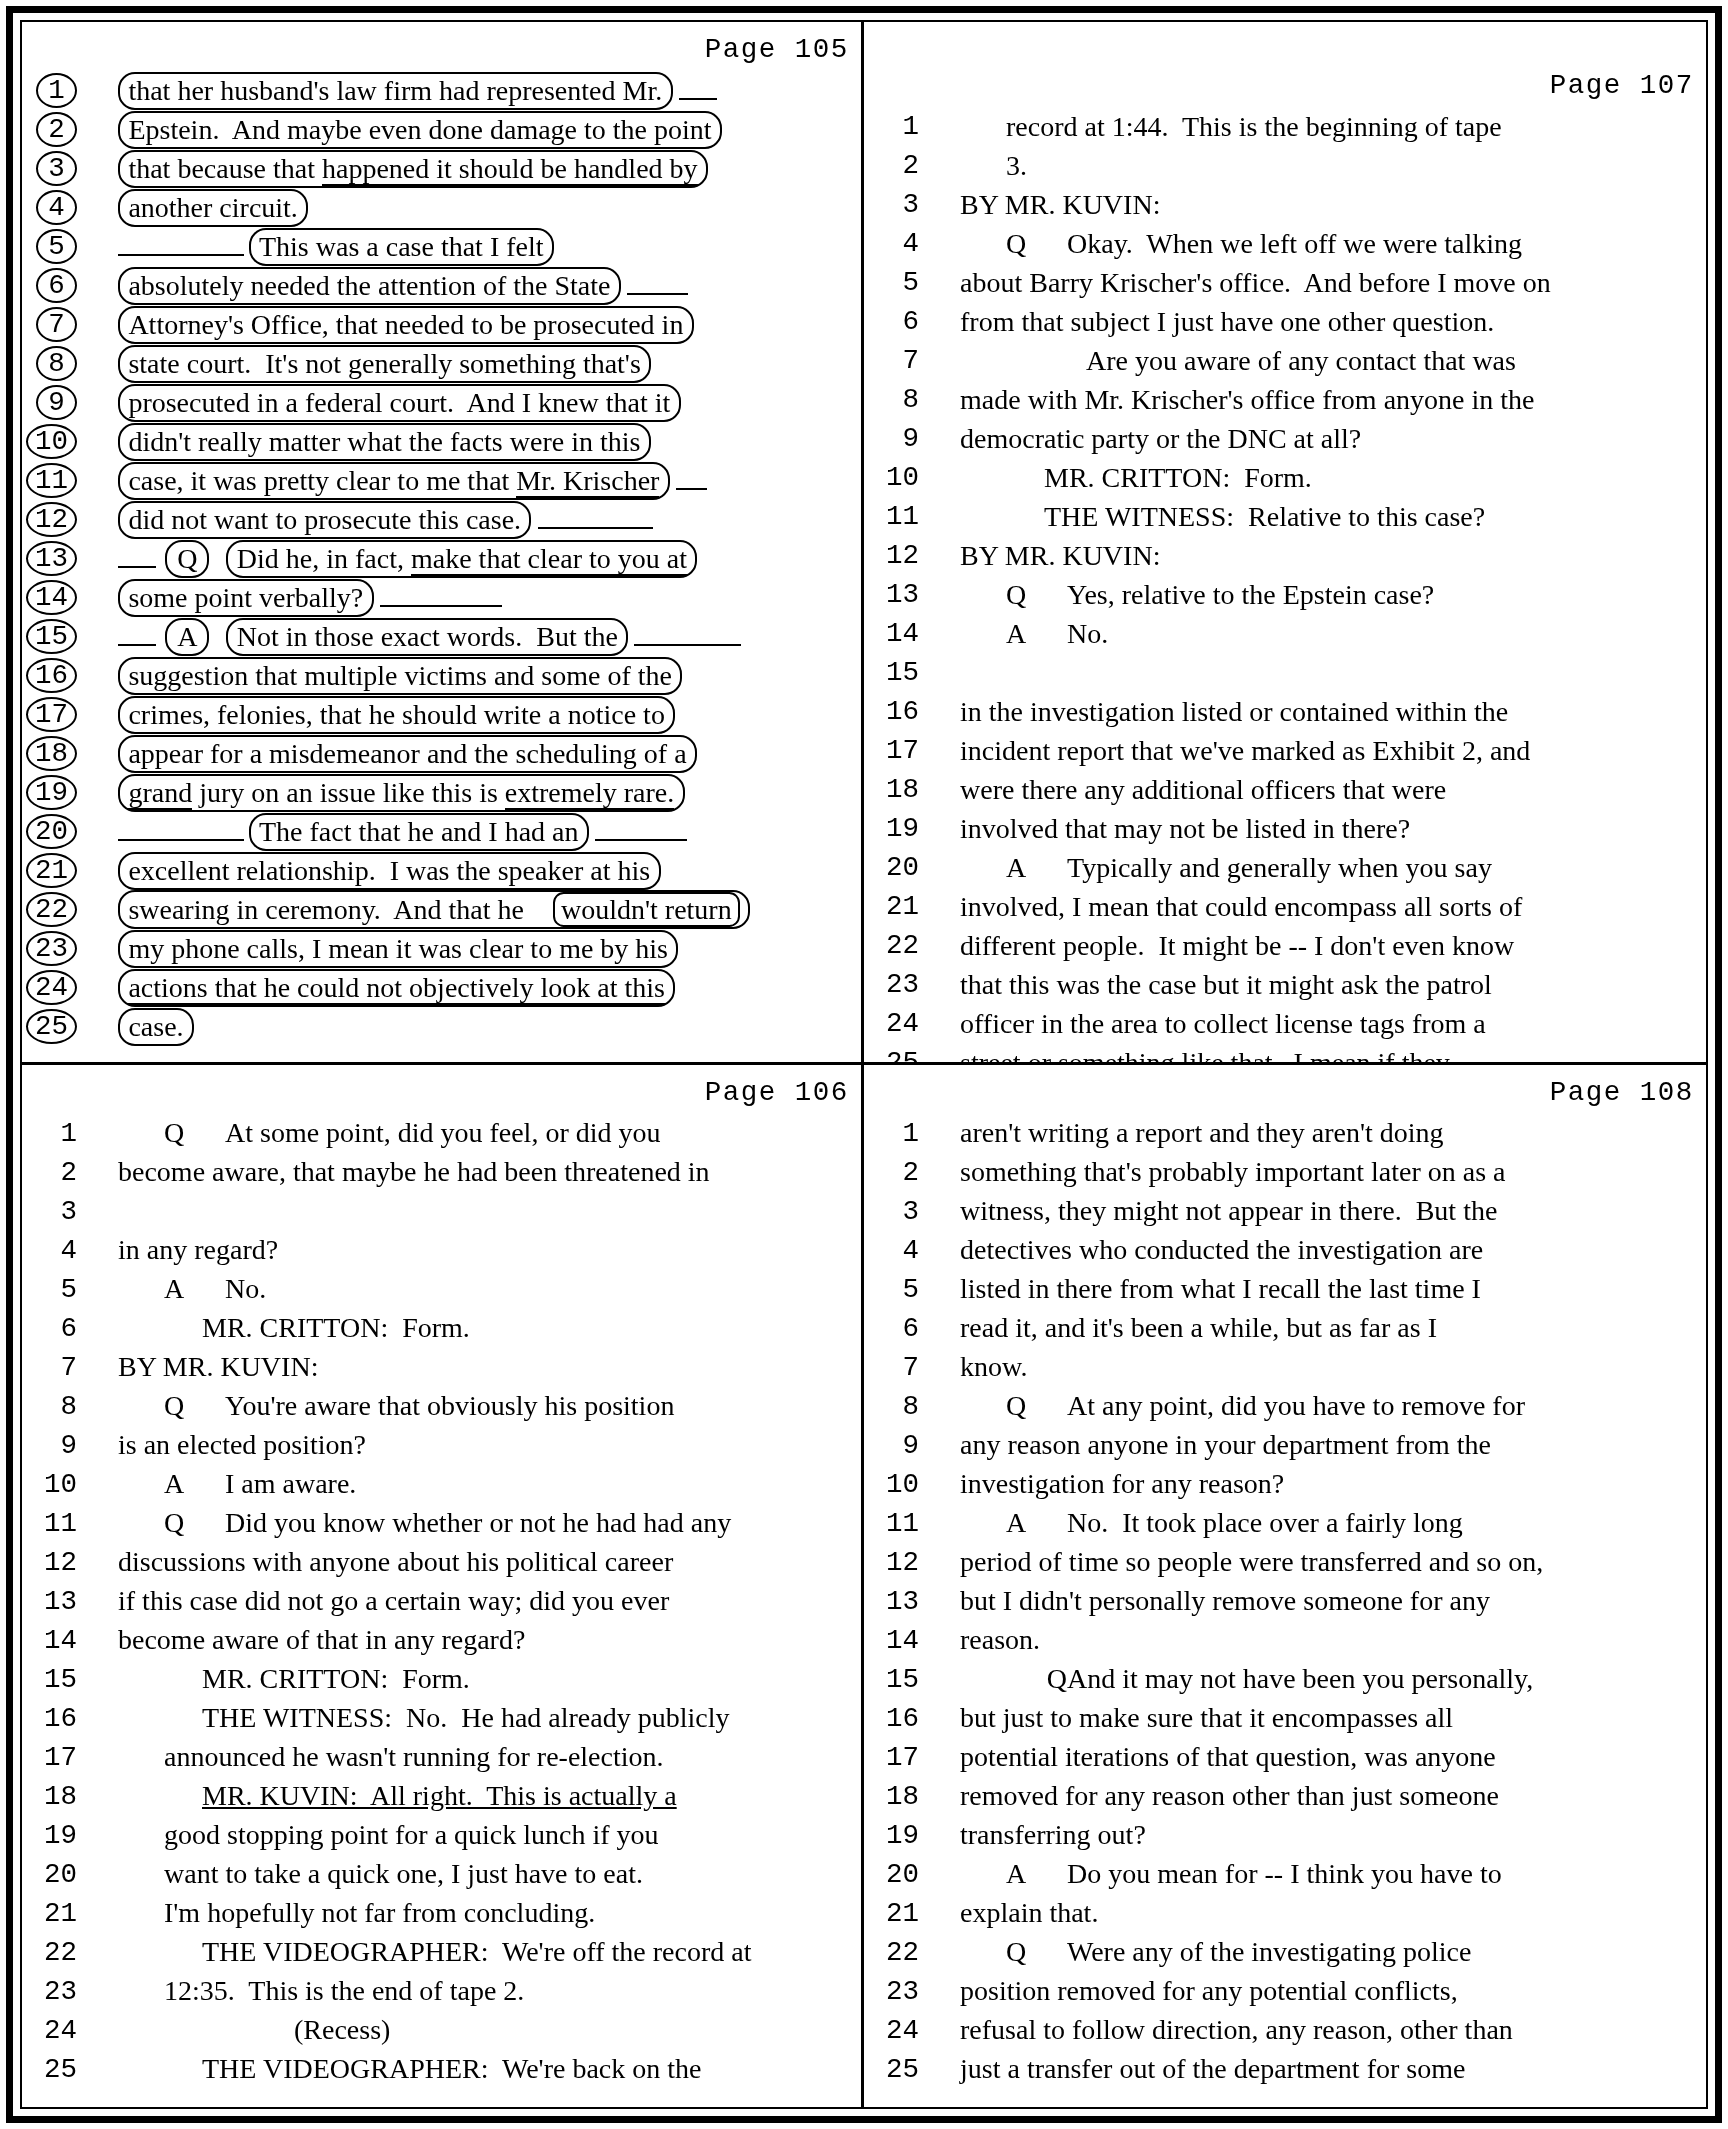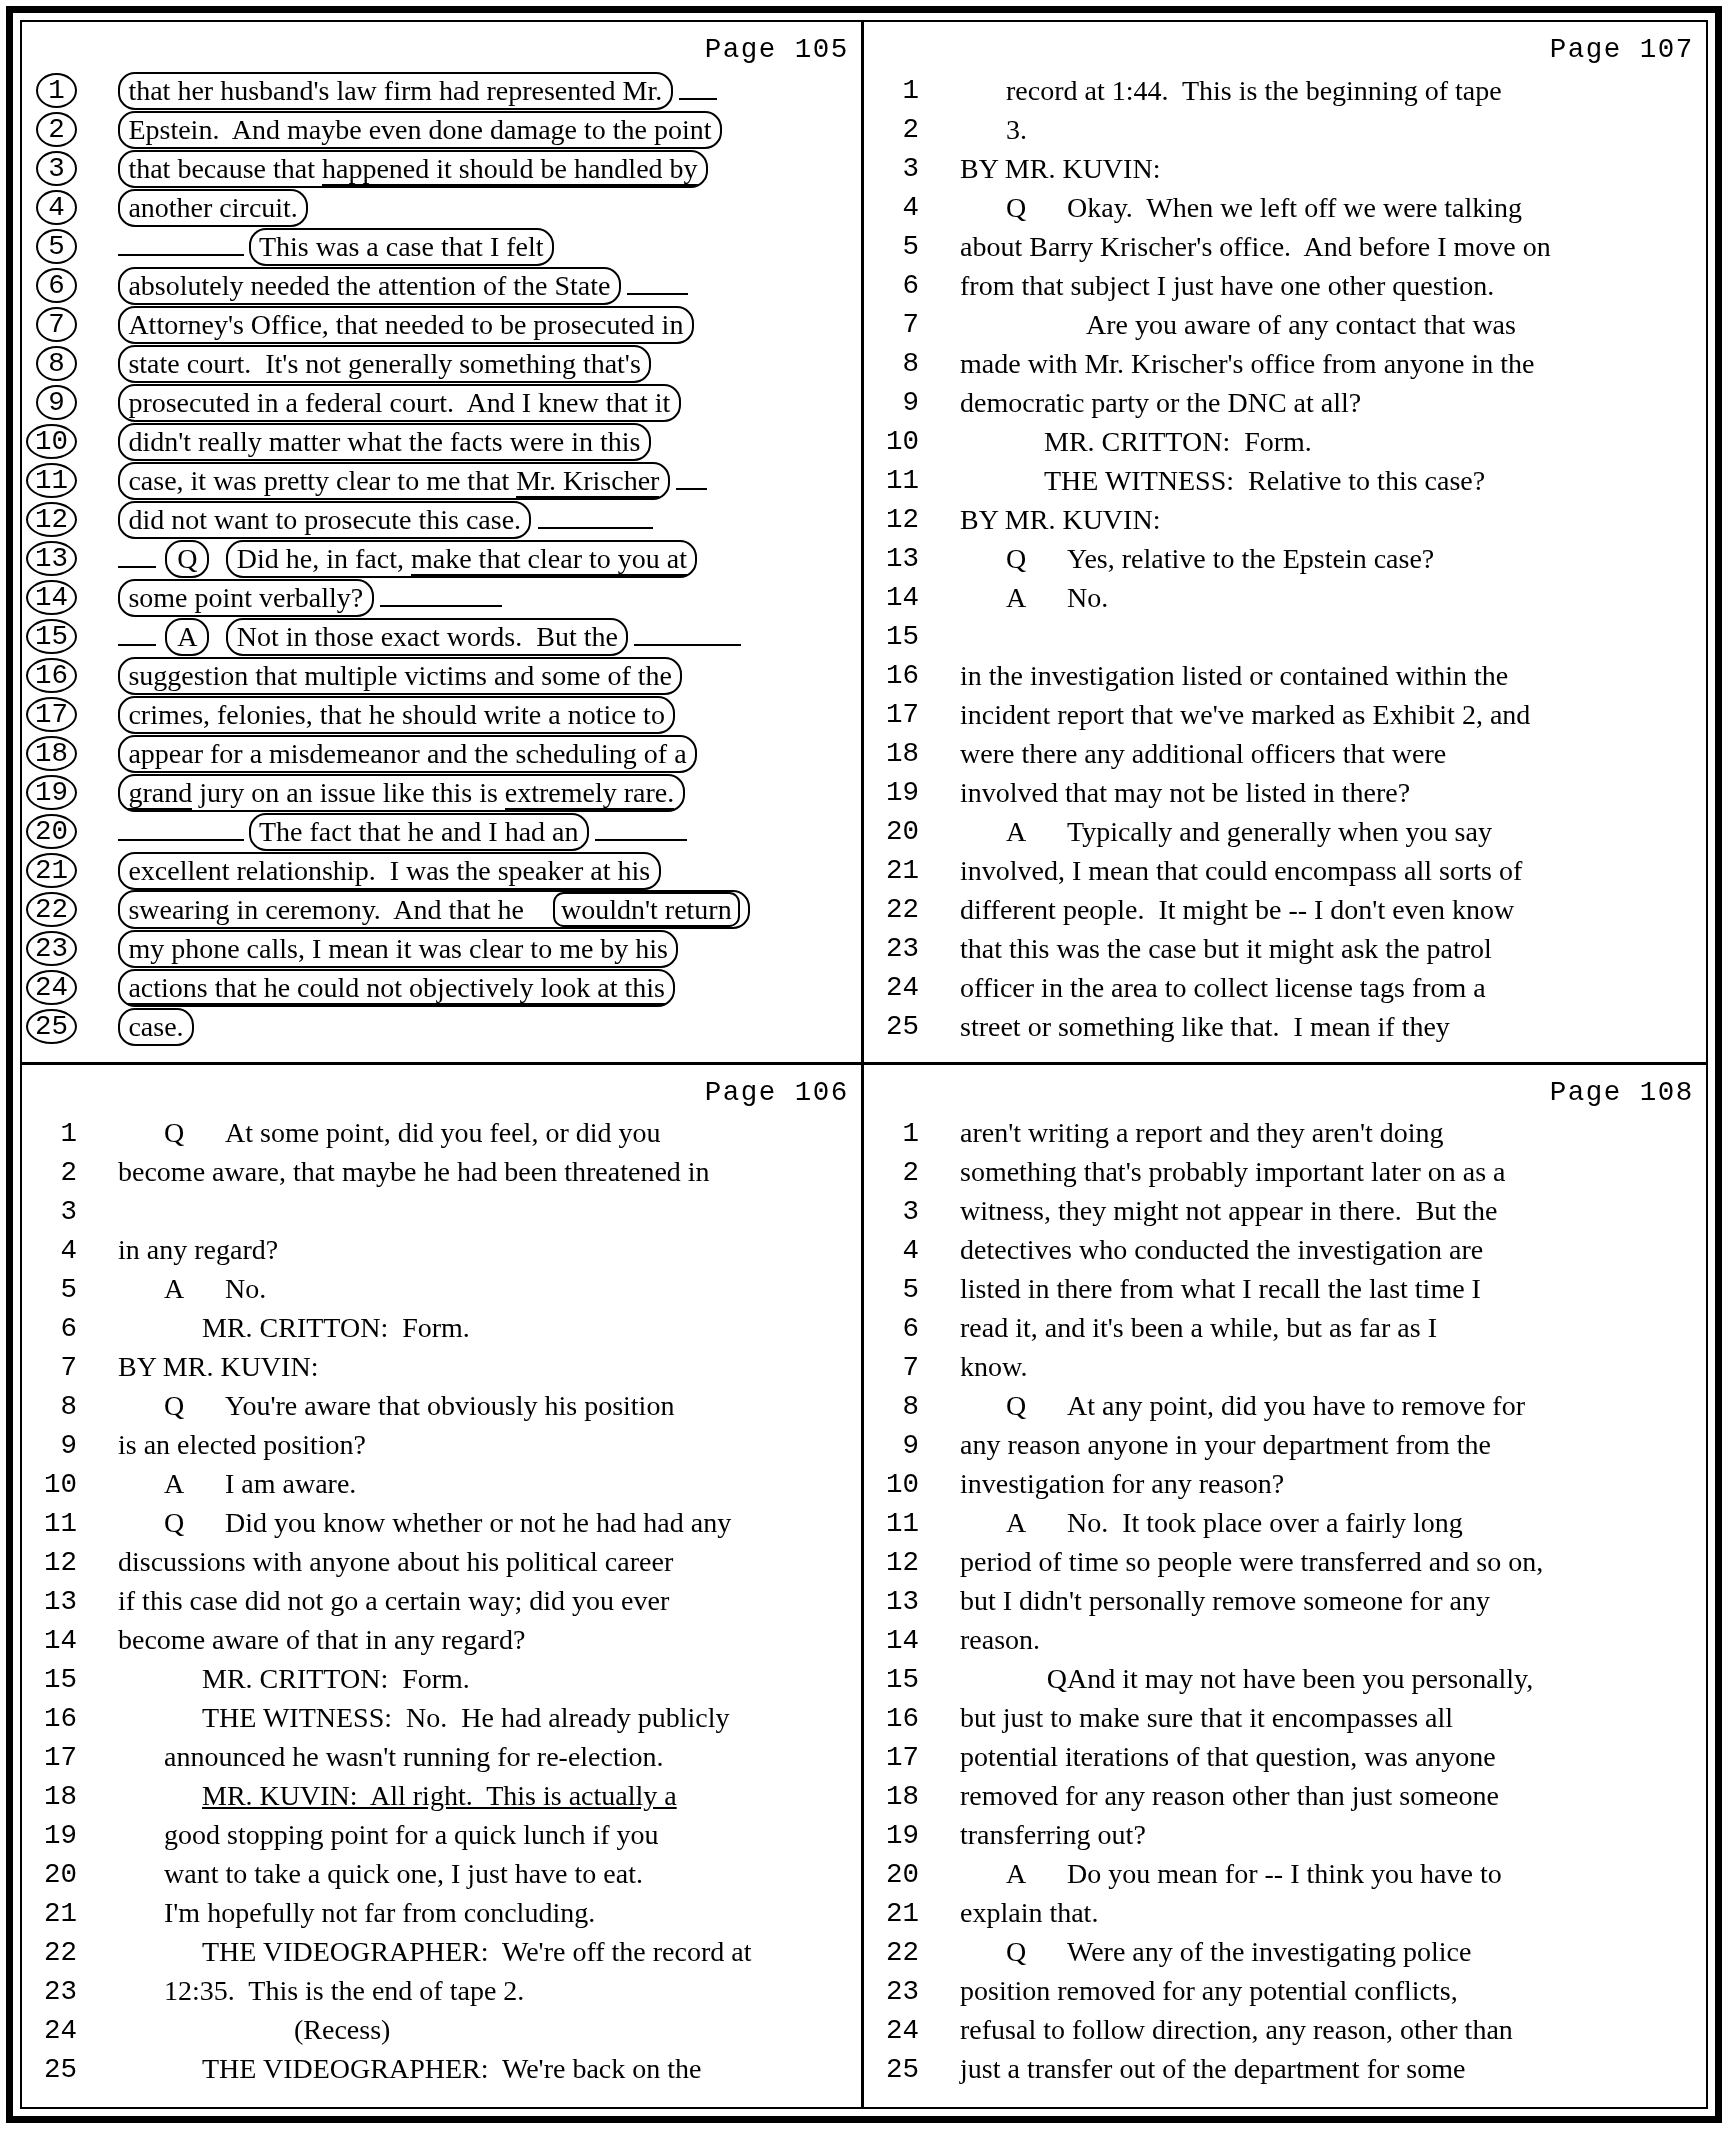--- a/index.html
+++ b/index.html
@@ -3,21 +3,21 @@
 <meta charset="utf-8">
 <style>
   html,body{margin:0;padding:0;background:#ffffff;}
   .sheet{position:relative;width:1728px;height:2129px;background:#ffffff;color:#000;overflow:hidden;}
   .frame-outer{position:absolute;inset:6.1px;border:7.7px solid #000;pointer-events:none;}
   .frame-inner{position:absolute;inset:20px;border:2.3px solid #000;pointer-events:none;}
   .grid{position:absolute;left:22px;top:22px;right:22px;bottom:22px;display:grid;
         grid-template-columns:1fr 1fr;grid-template-rows:1fr 1fr;}
   .quad{position:relative;overflow:hidden;}
   .quad.tl{border-right:3.8px solid #000;border-bottom:3.8px solid #000;}
-  .quad.tr{border-bottom:3.8px solid #000;}
+  .quad.tr{border-bottom:3.8px solid #000;margin-top:36px;}
   .quad.bl{border-right:3.8px solid #000;}
   .page-header{display:block;text-align:right;margin:12.2px 12.2px 6.1px 0;
         font-family:"Liberation Mono","DejaVu Sans Mono",monospace;
         font-size:27.5px;letter-spacing:1.5px;white-space:pre;}
   .lines{position:relative;}
   .row{display:flex;align-items:center;height:39px;white-space:pre;}
   .num{flex:0 0 55px;text-align:right;
         font-family:"Liberation Mono","DejaVu Sans Mono",monospace;font-size:27.5px;}
   .num-oval{display:inline-block;border:2.3px solid #000;border-radius:50%;
         min-width:23px;text-align:center;padding:0 6.9px;line-height:31px;}

